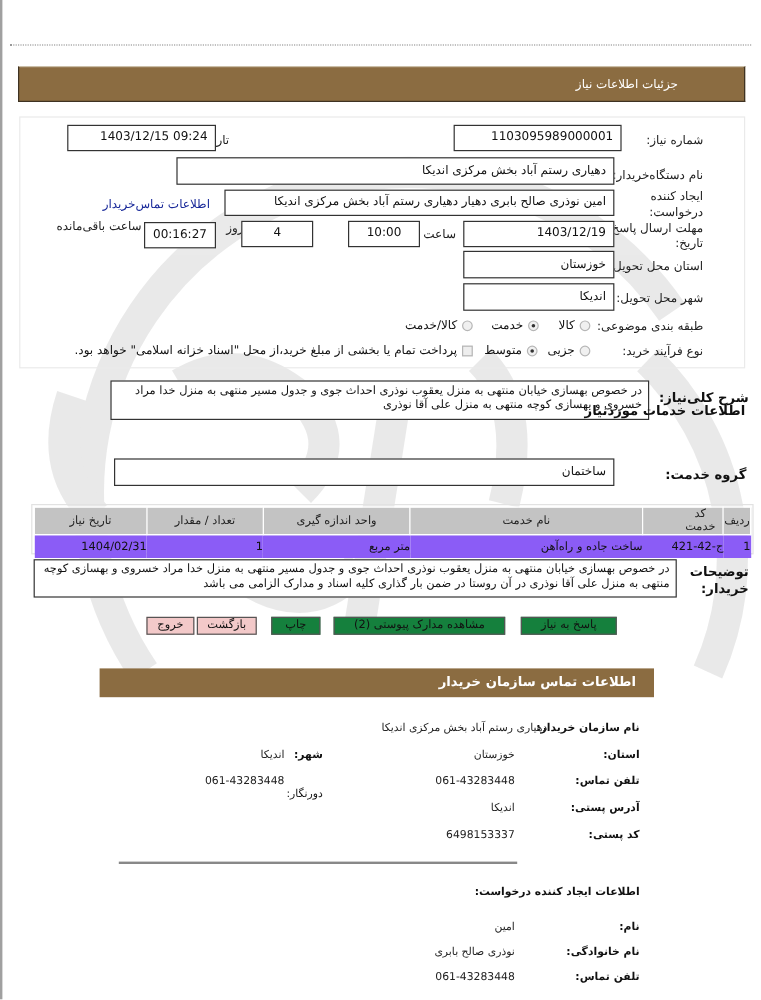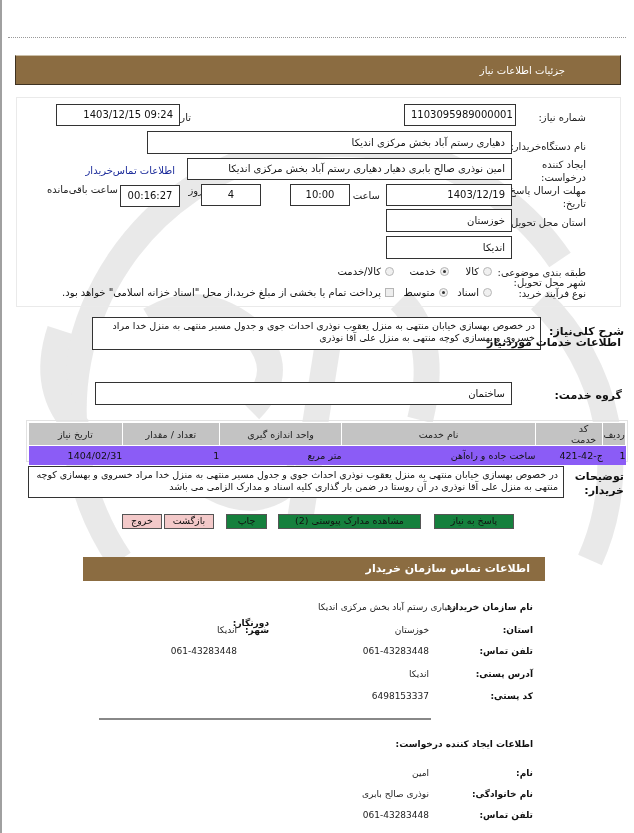--- a/index.html
+++ b/index.html
@@ -63,21 +63,21 @@
   </g>
 </svg>
 
 <div class="title-bar">
   <span>جزئیات اطلاعات نیاز</span>
 </div>
 
 <div class="panel"></div>
 
 <div class="lbl" style="right:48px;top:112px;">شماره نیاز:</div>
-<div class="box num" style="left:404px;top:104px;width:112px;height:22px;">1103095989000001</div>
+<div class="box num" style="left:378px;top:104px;width:140px;height:22px;">1103095989000001</div>
 <div class="lbl" style="right:443px;top:112px;">تاریخ و ساعت اعلان عمومی:</div>
 <div class="box num" style="left:56px;top:104px;width:124px;height:22px;">1403/12/15 09:24</div>
 
 <div class="lbl" style="right:48px;top:141px;">نام دستگاه‌خریدار:</div>
 <div class="box" style="left:147px;top:131px;width:365px;height:23px;line-height:21px;">دهیاری رستم آباد بخش مرکزی اندیکا</div>
 
 <div class="lbl" style="right:48px;top:159px;">ایجاد کننده</div>
 <div class="lbl" style="right:48px;top:172px;">درخواست:</div>
 <div class="box" style="left:187px;top:158px;width:325px;height:22px;">امین نوذری صالح بابری دهیار دهیاری رستم آباد بخش مرکزی اندیکا</div>
 <div class="link" style="right:459px;top:165px;">اطلاعات تماس‌خریدار</div>
@@ -88,41 +88,41 @@
 <div class="lbl" style="right:254px;top:190px;">ساعت</div>
 <div class="box c" style="left:290px;top:184px;width:60px;height:22px;">10:00</div>
 <div class="lbl" style="right:431px;top:185px;">روز</div>
 <div class="box c" style="left:201px;top:184px;width:60px;height:22px;">4</div>
 <div class="box c" style="left:120px;top:185px;width:60px;height:22px;">00:16:27</div>
 <div class="lbl" style="right:516px;top:184px;">ساعت باقی‌مانده</div>
 
 <div class="lbl" style="right:48px;top:217px;">استان محل تحویل:</div>
 <div class="box" style="left:386px;top:209px;width:126px;height:23px;line-height:21px;">خوزستان</div>
 
-<div class="lbl" style="right:48px;top:244px;margin-top:33px;">شهر محل تحویل:</div>
+<div class="lbl" style="right:48px;top:244px;">شهر محل تحویل:</div>
 <div class="box" style="left:386px;top:236px;width:126px;height:23px;line-height:21px;">اندیکا</div>
 
 <div class="lbl" style="right:48px;top:267px;">طبقه بندی موضوعی:</div>
 <div class="opt" style="right:142px;top:266px;">
   <span class="radio"></span>
   <span>کالا</span>
 </div>
 <div class="opt" style="right:185px;top:266px;">
   <span class="radio on"></span>
   <span>خدمت</span>
 </div>
 <div class="opt" style="right:240px;top:266px;">
   <span class="radio"></span>
   <span>کالا/خدمت</span>
 </div>
 
 <div class="lbl" style="right:48px;top:288px;">نوع فرآیند خرید:</div>
 <div class="opt" style="right:142px;top:287px;">
   <span class="radio"></span>
-  <span>اسناد</span>
+  <span>جزیی</span>
 </div>
 <div class="opt" style="right:186px;top:287px;">
   <span class="radio on"></span>
   <span>متوسط</span>
 </div>
 <div class="opt" style="right:240px;top:287px;">
   <span class="check"></span>
   <span>پرداخت تمام یا بخشی از مبلغ خرید،از محل "اسناد خزانه اسلامی" خواهد بود.</span>
 </div>
 
@@ -175,21 +175,21 @@
 <div class="c-lbl" style="right:101px;top:602px;font-weight:bold;">نام سازمان خریدار:</div>
 <div class="c-val" style="right:178px;top:602px;">دهیاری رستم آباد بخش مرکزی اندیکا</div>
 
 <div class="c-lbl" style="right:101px;top:625px;font-weight:bold;">استان:</div>
 <div class="c-val" style="right:205px;top:625px;">خوزستان</div>
 <div class="c-lbl" style="right:365px;top:625px;font-weight:bold;">شهر:</div>
 <div class="c-val" style="right:397px;top:625px;">اندیکا</div>
 
 <div class="c-lbl" style="right:101px;top:646px;font-weight:bold;">تلفن تماس:</div>
 <div class="c-val ltr" style="right:205px;top:646px;">061-43283448</div>
-<div class="c-lbl" style="right:365px;top:618px;font-weight:bold;">دورنگار:</div>
+<div class="c-lbl" style="right:365px;top:657px;font-weight:normal;">دورنگار:</div>
 <div class="c-val ltr" style="right:397px;top:646px;">061-43283448</div>
 
 <div class="c-lbl" style="right:101px;top:669px;font-weight:bold;">آدرس پستی:</div>
 <div class="c-val" style="right:205px;top:669px;">اندیکا</div>
 
 <div class="c-lbl" style="right:101px;top:691px;font-weight:bold;">کد پستی:</div>
 <div class="c-val ltr" style="right:205px;top:691px;margin-left:24px;">6498153337</div>
 
 <div class="hr"></div>
 

